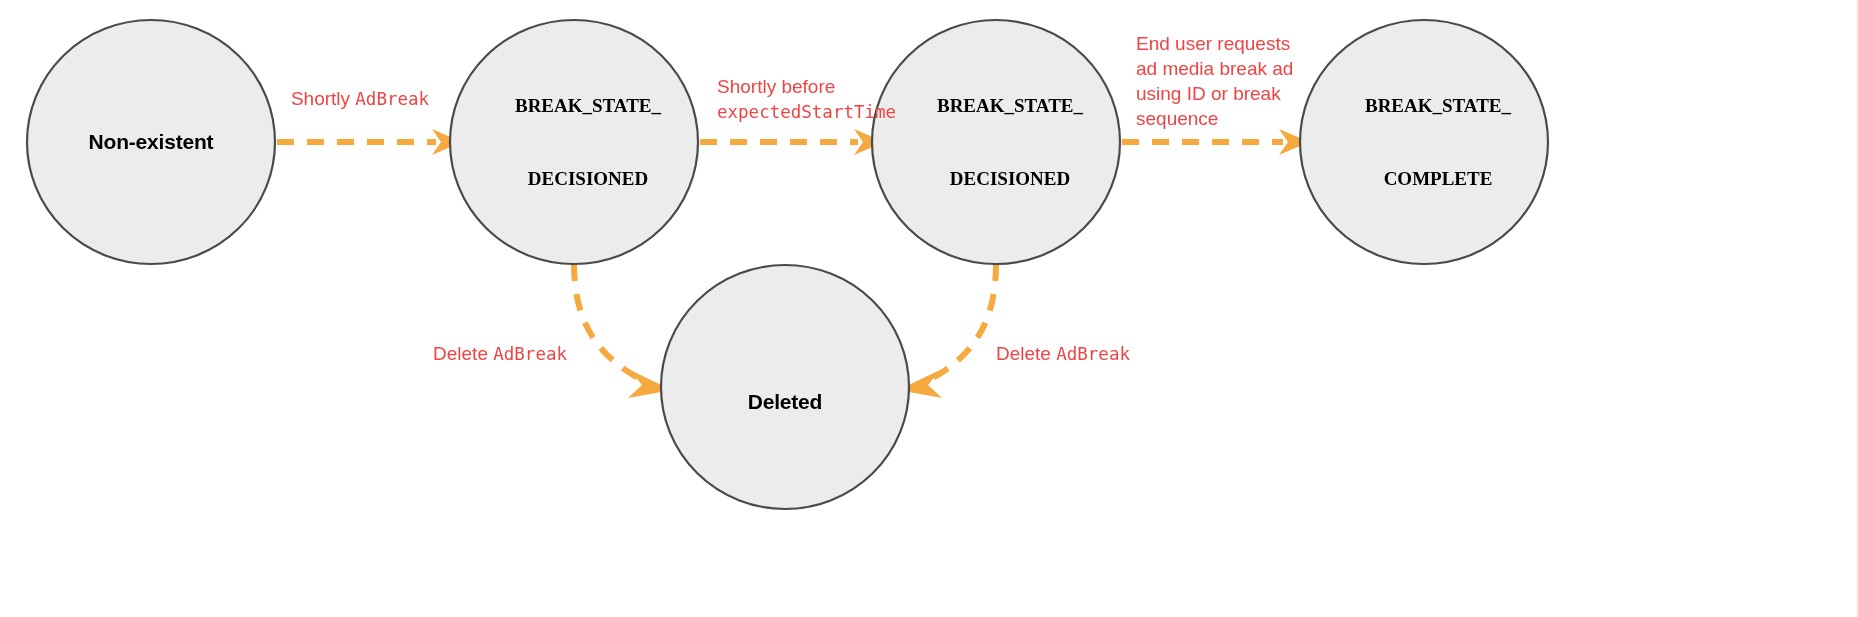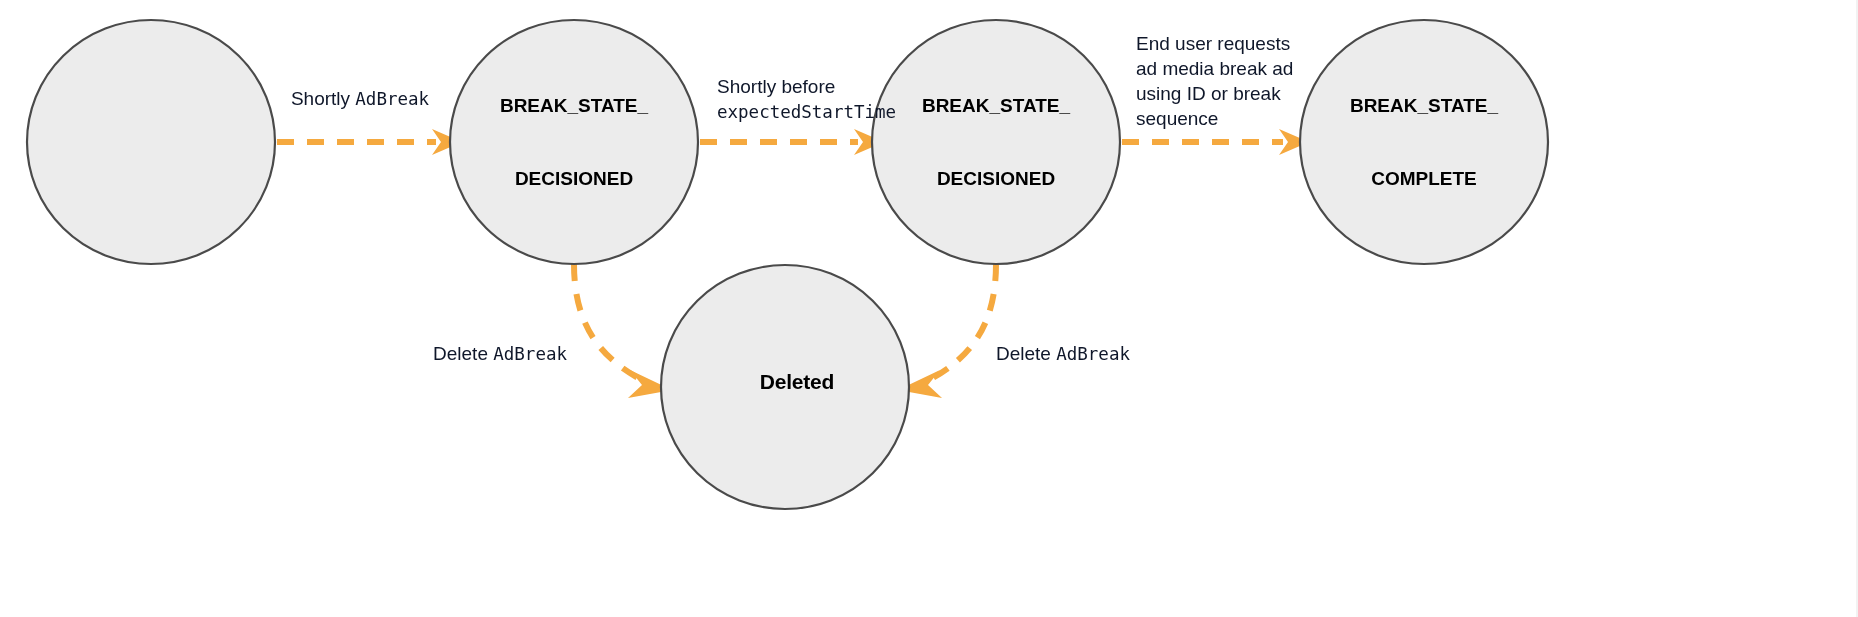--- a/index.html
+++ b/index.html
@@ -50,28 +50,29 @@
     line-height: 1.28;
     white-space: pre;
   }
   .node-label.plain {
     font-family: "Liberation Sans", sans-serif;
     font-weight: bold;
     font-size: 21px;
     letter-spacing: -0.2px;
   }
   .node-label.mono {
-    font-family: Liberation Sans, sans-serif;
+    font-family: Liberation Serif, serif;
     font-weight: bold;
     font-size: 19px;
     letter-spacing: 0px;
+    margin-left: 14px;
   }
   .edge-label {
     position: absolute;
-    color: #0f172a;
+    color: #ef4444;
     font-family: "Liberation Sans", sans-serif;
     font-size: 19px;
     line-height: 1.32;
     white-space: pre;
   }
   .edge-label .mono-frag {
     font-family: "DejaVu Sans Mono", "Liberation Mono", monospace;
     font-size: 17.5px;
   }
   .edge-label.center {
@@ -113,37 +114,40 @@
       <path class="arrow-head" d="M 940 370 L 898 390 L 942 398 L 928 385 Z"></path>
     </g>
 
     <ellipse class="node-ellipse" cx="151" cy="142" rx="124" ry="122"></ellipse>
     <ellipse class="node-ellipse" cx="574" cy="142" rx="124" ry="122"></ellipse>
     <ellipse class="node-ellipse" cx="996" cy="142" rx="124" ry="122"></ellipse>
     <ellipse class="node-ellipse" cx="1424" cy="142" rx="124" ry="122"></ellipse>
     <ellipse class="node-ellipse" cx="785" cy="387" rx="124" ry="122"></ellipse>
   </svg>
 
+  <div class="node-label plain" style="left:151px; top:142px;">
+    <div>Non-existent</div>
+  </div>
 
   <div class="node-label mono" style="left:574px; top:142px;">
     <div>BREAK_STATE_</div>
     <div>DECISIONED</div>
   </div>
 
   <div class="node-label mono" style="left:996px; top:142px;">
     <div>BREAK_STATE_</div>
     <div>DECISIONED</div>
   </div>
 
   <div class="node-label mono" style="left:1424px; top:142px;">
     <div>BREAK_STATE_</div>
     <div>COMPLETE</div>
   </div>
 
-  <div class="node-label plain" style="left:785px; top:382px;margin-left:12px;">
+  <div class="node-label plain" style="left:785px; top:402px;">
     <div>Deleted</div>
   </div>
 
   <div class="edge-label center" style="left:360px; top:86px;"><div><span>Shortly </span><span class="mono-frag">AdBreak</span></div></div>
   <div class="edge-label" style="left:717px; top:74px;"><div><span>Shortly before</span></div><div><span class="mono-frag">expectedStartTime</span></div></div>
   <div class="edge-label" style="left:1136px; top:31px;"><div><span>End user requests</span></div><div><span>ad media break ad</span></div><div><span>using ID or break</span></div><div><span>sequence</span></div></div>
   <div class="edge-label right" style="left:567px; top:341px;"><div><span>Delete </span><span class="mono-frag">AdBreak</span></div></div>
   <div class="edge-label" style="left:996px; top:341px;"><div><span>Delete </span><span class="mono-frag">AdBreak</span></div></div>
 
 </div>

